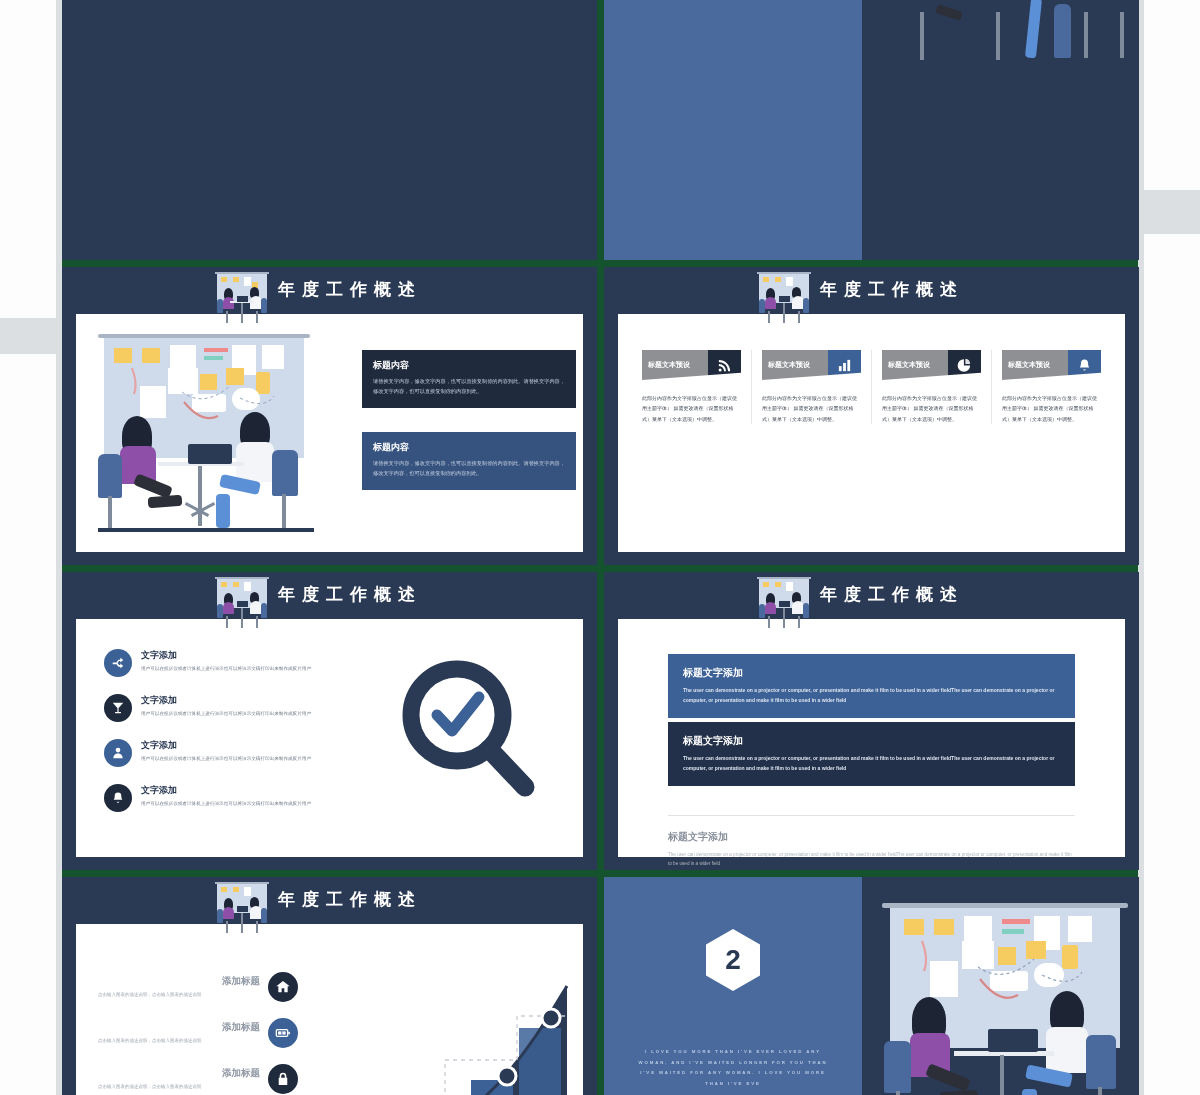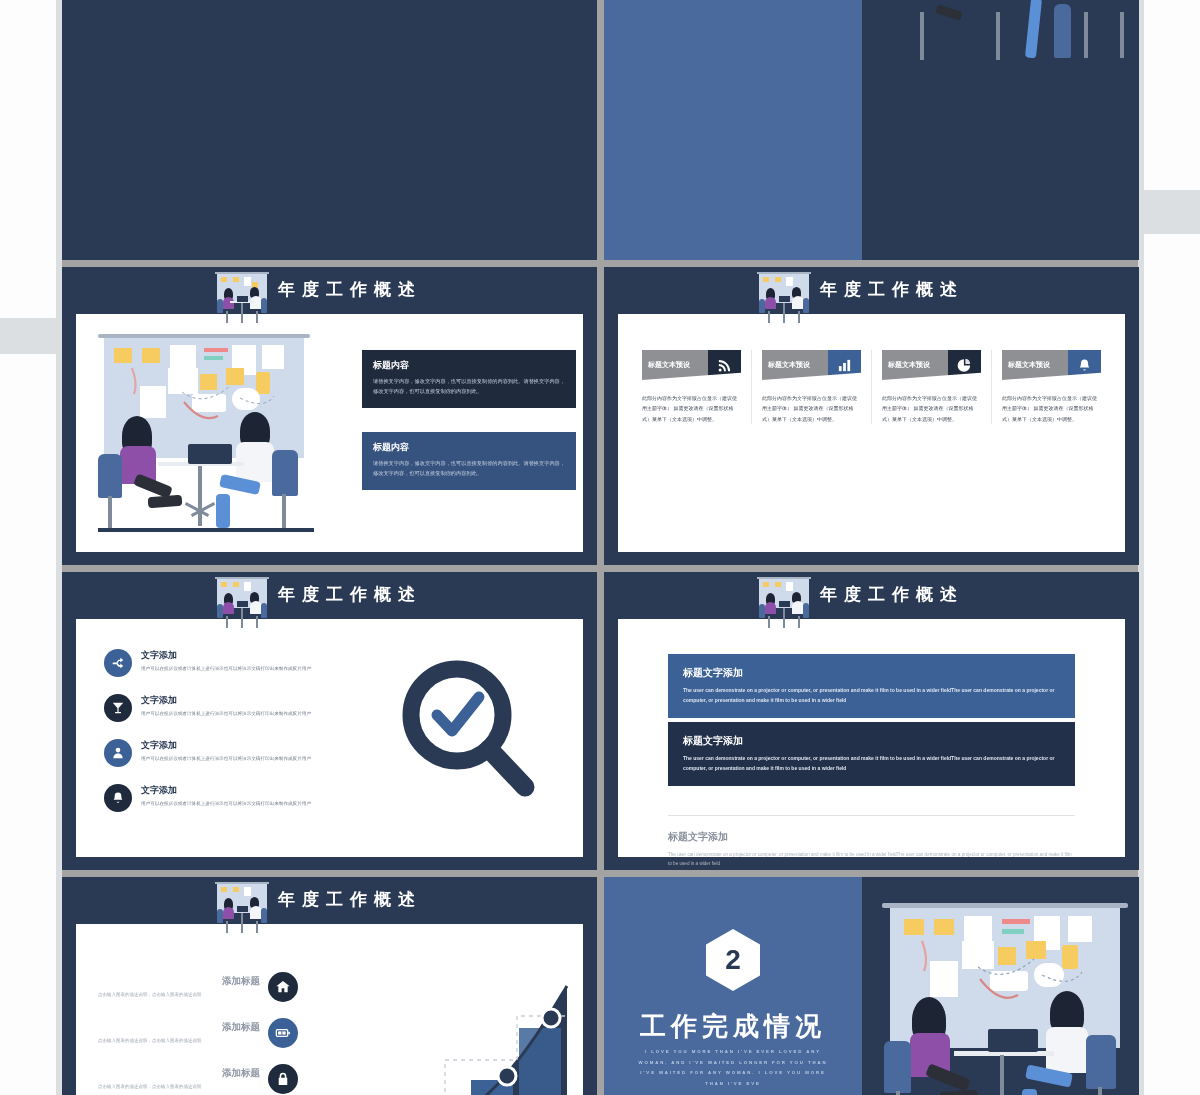--- a/index.html
+++ b/index.html
@@ -4,21 +4,21 @@
 <style>
   * { box-sizing: border-box; margin: 0; padding: 0; }
   html, body {
     width: 1200px; height: 1095px;
     background: #e8eaec;
     font-family: "Liberation Sans", "DejaVu Sans", sans-serif;
     overflow: hidden;
   }
 
   
-  #page { position: relative; width: 1200px; height: 1095px; background:#a3a3a3; overflow:hidden; }
+  #page { position: relative; width: 1200px; height: 1095px; background:#14532d; overflow:hidden; }
   .bg-panel { position:absolute; background:#fdfdfd; }
   .bg-shade { position:absolute; background:#dcdfe2; }
 
   
   #grid { position:absolute; left:62px; top:-38px; width:1078px; }
   .row { display:flex; gap:7px; margin-bottom:7px; }
   .slide { width:535px; height:298px; background:#2b3a54; position:relative; overflow:hidden; flex:0 0 auto; }
 
   
   .sl-head { height:47px; position:relative; }
@@ -564,21 +564,20 @@
             </svg>
           </div>
         </div>
       </div>
 
       <div class="slide s6">
         <div class="s6-left">
           <div class="hexnum">
             <span>2</span>
           </div>
-          <div class="s6-title">工作完成情况</div>
           <div class="s6-sub">I LOVE YOU MORE THAN I'VE EVER LOVED ANY WOMAN, AND I'VE WAITED LONGER FOR YOU THAN I'VE WAITED FOR ANY WOMAN. I LOVE YOU MORE THAN I'VE EVE</div>
         </div>
         <div class="s6-right">
           <div class="illus" style="position:absolute;left:16px;top:14px;width:262px;height:278px;">
             <div class="ill-rail" style="left:4px;top:12px;width:246px;height:5px;border-radius:2px;"></div>
             <div class="ill-board" style="left:12px;top:17px;width:230px;height:140px;"></div>
             <div class="note-y" style="left:26px;top:28px;width:20px;height:16px;"></div>
             <div class="note-y" style="left:56px;top:28px;width:20px;height:16px;"></div>
             <div class="note-w" style="left:86px;top:25px;width:28px;height:38px;"></div>
             <div class="note-p" style="left:124px;top:28px;width:28px;height:5px;"></div>

